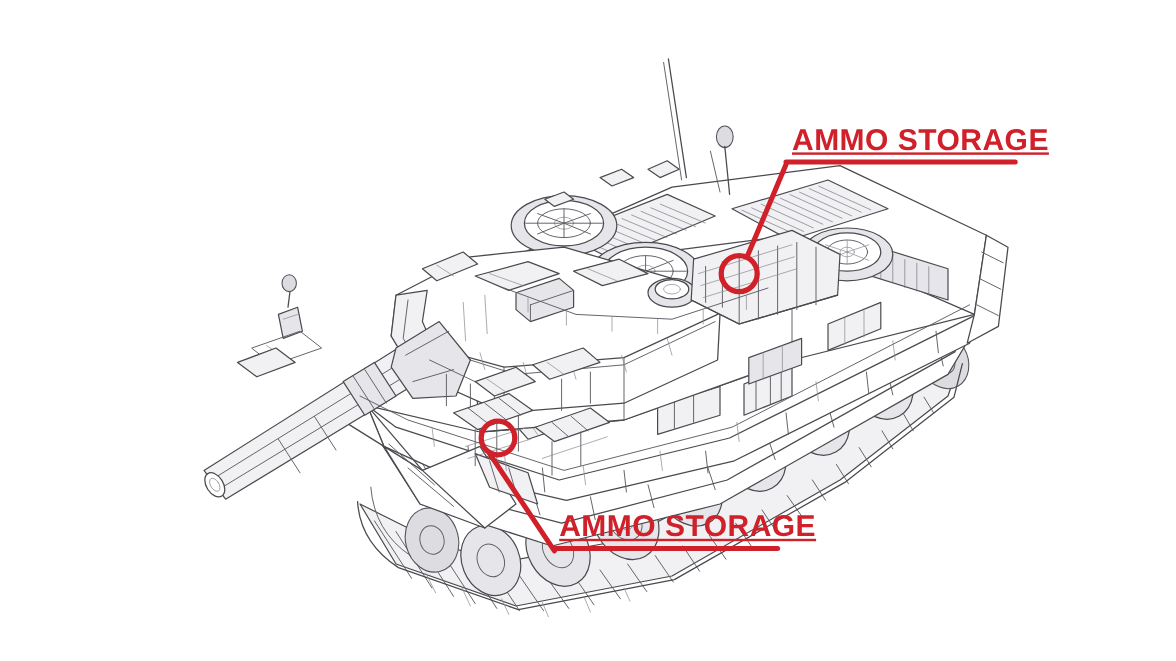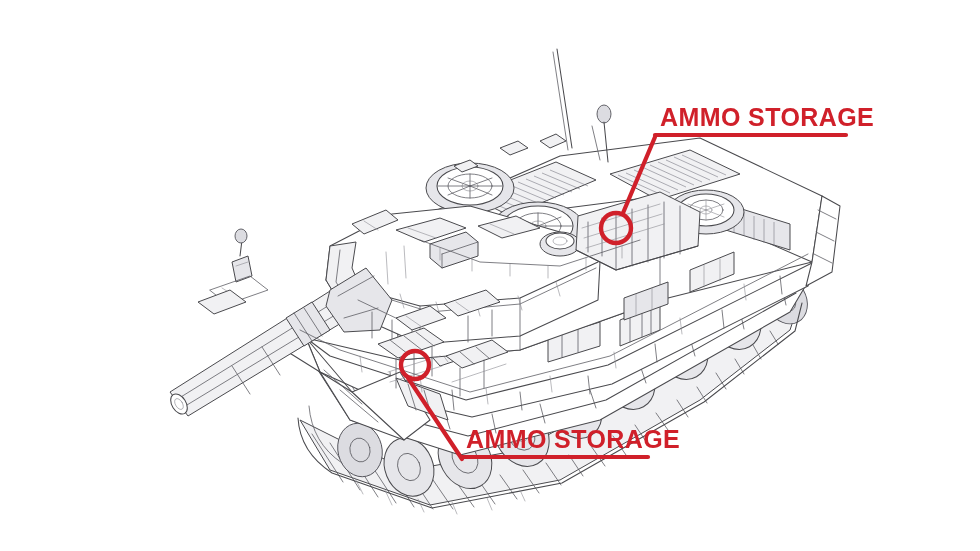--- a/index.html
+++ b/index.html
@@ -27,20 +27,21 @@
   }
   .callout-label {
     position: absolute;
     font-family: "Liberation Sans", sans-serif;
     font-weight: bold;
     font-size: 25px;
     letter-spacing: 0.4px;
     color: #d0202a;
     white-space: nowrap;
     line-height: 1;
+    text-decoration: underline;
     -webkit-font-smoothing: antialiased;
   }
   #callout-label-top {
     left: 660px;
     top: 105px;
   }
   #callout-label-bottom {
     left: 466px;
     top: 427px;
   }

